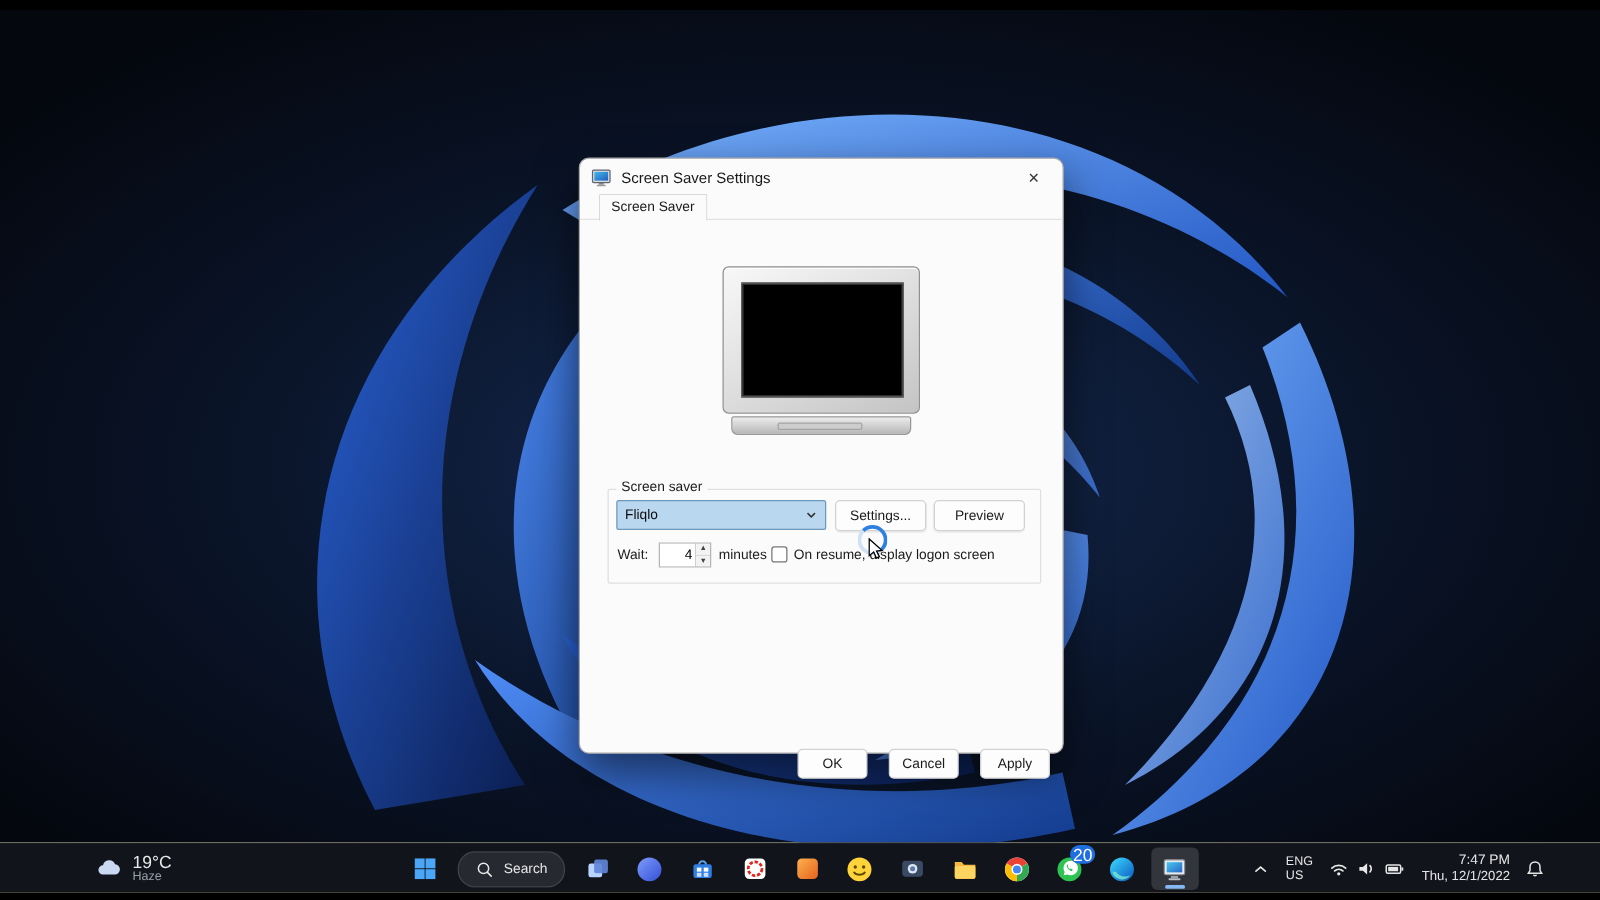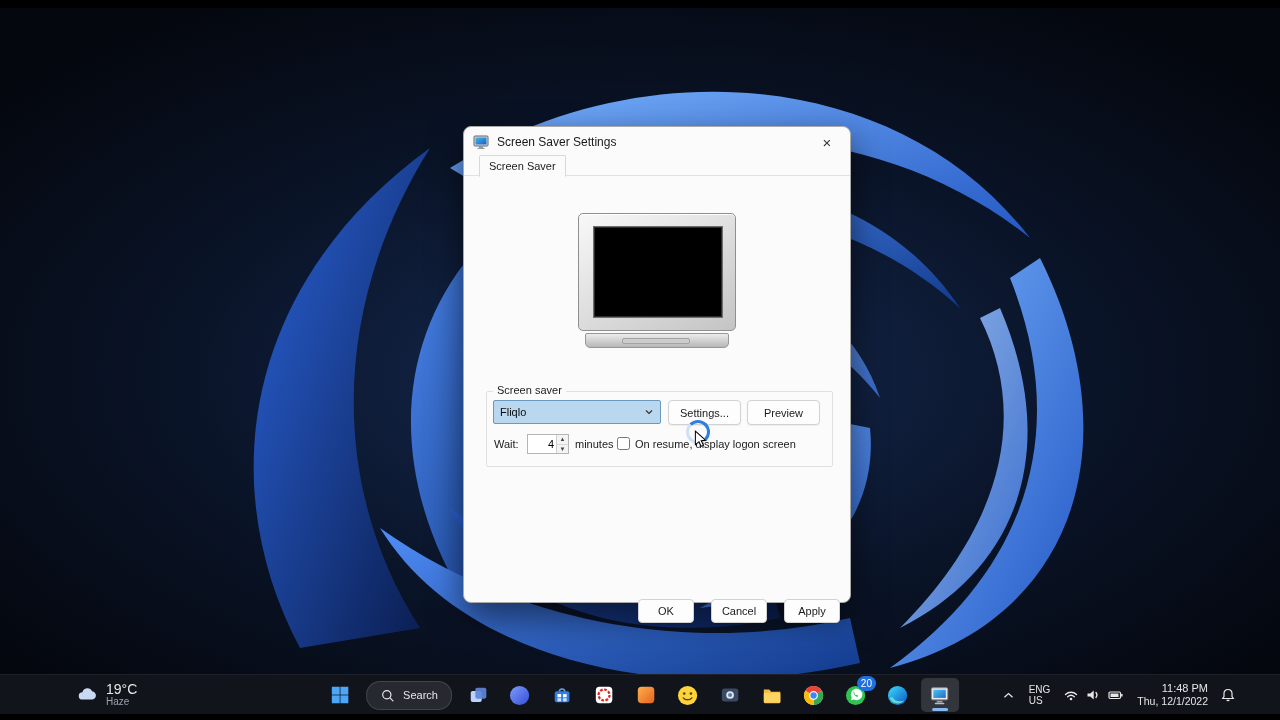--- a/index.html
+++ b/index.html
@@ -82,21 +82,21 @@
   .tb-center{position:absolute;left:50%;top:0;height:40px;transform:translateX(-50%);
              display:flex;align-items:center;gap:4px;}
   .tb-icon{width:38px;height:34px;border-radius:5px;display:flex;align-items:center;justify-content:center;position:relative;}
   .tb-icon.active{background:rgba(255,255,255,.14);}
   .tb-icon.active::after{content:"";position:absolute;bottom:1px;left:50%;transform:translateX(-50%);
                          width:16px;height:3px;border-radius:2px;background:#86b9f2;}
   .search-pill{height:27px;padding:0 13px;border-radius:14px;background:rgba(255,255,255,.09);
                border:1px solid rgba(255,255,255,.13);display:flex;align-items:center;gap:8px;margin:0 3px;}
   .search-text{font-size:11px;color:#e6e6e6;}
   .badge{position:absolute;top:-2px;right:-1px;min-width:15px;height:15px;border-radius:8px;background:#1f6fe0;
-         color:#fff;font-size:10px;display:flex;align-items:center;justify-content:center;padding:0 2px;margin-left:16px;}
+         color:#fff;font-size:14px;display:flex;align-items:center;justify-content:center;padding:0 2px;margin-left:16px;}
   .tray{position:absolute;right:72px;top:0;height:40px;display:flex;align-items:center;gap:13px;}
   .lang{display:flex;flex-direction:column;align-items:flex-start;color:#e6e6e6;font-size:10px;line-height:11px;}
   .status-icons{display:flex;align-items:center;gap:6px;}
   .clock{display:flex;flex-direction:column;align-items:flex-end;color:#e6e6e6;}
   .clock-time{font-size:11px;line-height:13px;}
   .clock-date{font-size:10.5px;line-height:13px;}
   .bell-wrap{position:absolute;right:46px;top:0;height:40px;display:flex;align-items:center;}
 </style>
 </head>
 <body>
@@ -381,21 +381,21 @@
           <path d="M2.5 6.5 h2.8 l3.4-3 v9 l-3.4-3 H2.5 Z" fill="#e6e6e6"></path>
           <path d="M11 5.5 a4 4 0 0 1 0 5" fill="none" stroke="#e6e6e6" stroke-width="1.3" stroke-linecap="round"></path>
         </svg>
         <svg width="17" height="16" viewBox="0 0 16 16">
           <rect x="1.5" y="5" width="11.5" height="6.5" rx="1.2" fill="none" stroke="#e6e6e6" stroke-width="1.2"></rect>
           <rect x="3" y="6.5" width="8" height="3.5" fill="#e6e6e6"></rect>
           <rect x="13.6" y="7" width="1.5" height="2.5" fill="#e6e6e6"></rect>
         </svg>
       </div>
       <div class="clock">
-        <span class="clock-time">11:48 PM</span>
+        <span class="clock-time">7:47 PM</span>
         <span class="clock-date">Thu, 12/1/2022</span>
       </div>
     </div>
     <div class="bell-wrap" style="right:44px;">
       <svg width="16" height="16" viewBox="0 0 16 16">
         <path d="M8 2.5 c-2.3 0-4 1.7-4 4 v3 l-1.3 2 h10.6 L12 9.5 v-3 c0-2.3-1.7-4-4-4 Z" fill="none" stroke="#e6e6e6" stroke-width="1.2"></path>
         <path d="M6.8 12.8 a1.3 1.3 0 0 0 2.4 0" fill="none" stroke="#e6e6e6" stroke-width="1.2"></path>
       </svg>
     </div>
   </div>

